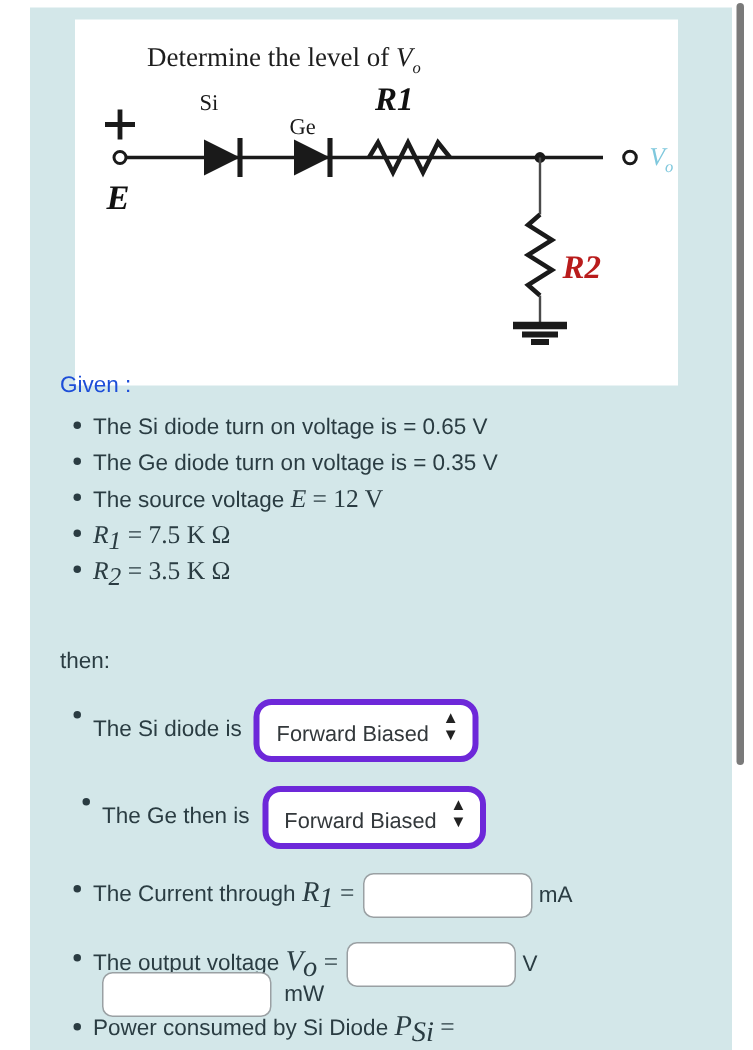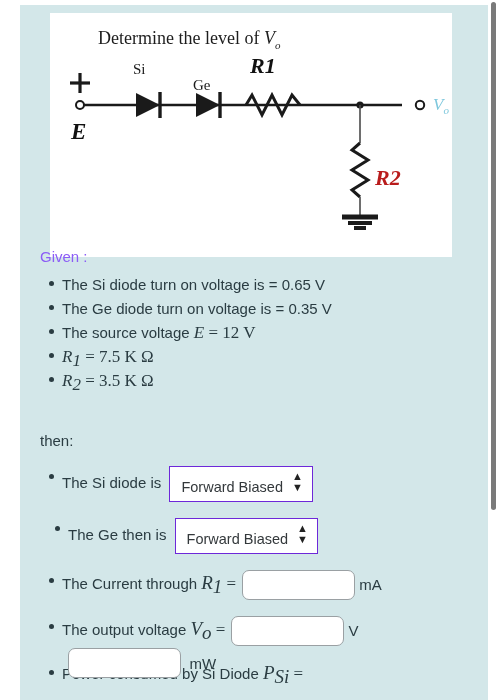--- a/index.html
+++ b/index.html
@@ -86,21 +86,21 @@
     font-family: "Liberation Serif", serif;
     font-weight: bold;
     font-style: italic;
   }
 
   
   #given-heading {
     position: absolute;
     left: 40px; top: 248px;
     font-size: 15px;
-    color: #8b5cf6;
+    color: #1d4ed8;
   }
   #then-heading {
     position: absolute;
     left: 40px; top: 432px;
     font-size: 15px;
     color: #2a3c42;
   }
 
   ul.blist {
     position: absolute;
@@ -151,22 +151,22 @@
   #then-list > li {
     line-height: 22px;
     margin-bottom: 16px;
   }
 
   
   .dropdown {
     display: inline-block;
     vertical-align: middle;
     background: #ffffff;
-    border: 1px solid #6d28d9;
-    border-radius: 0;
+    border: 4px solid #6d28d9;
+    border-radius: 12px;
     padding: 5px 9px 5px 11px;
     font-size: 14.5px;
     color: #33383b;
     line-height: 17px;
     box-sizing: border-box;
     margin-left: 4px;
   }
   .dropdown .dd-label { margin-right: 9px; }
   .dropdown .dd-arrows {
     display: inline-block;

